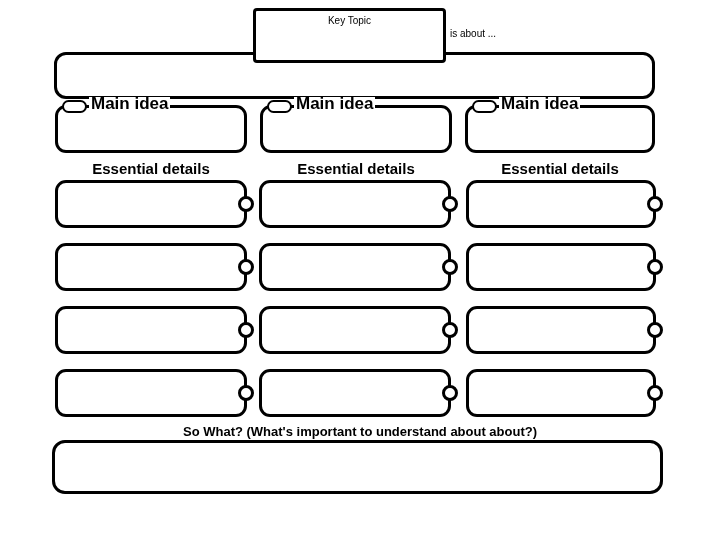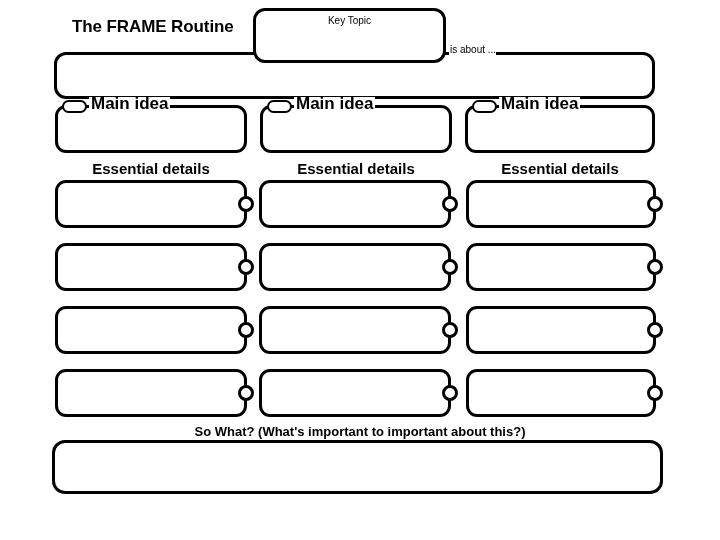--- a/index.html
+++ b/index.html
@@ -42,21 +42,21 @@
     line-height: 20px;
   }
 
   
   #key-topic-box {
     left: 253px;
     top: 8px;
     width: 193px;
     height: 55px;
     z-index: 5;
-    border-radius: 12px;
+    border-radius: 4px;
   }
   #key-topic-label {
     position: absolute;
     left: 0;
     right: 0;
     top: 4px;
     text-align: center;
     font-size: 10px;
     line-height: 12px;
   }
@@ -66,21 +66,21 @@
     left: 54px;
     top: 52px;
     width: 601px;
     height: 47px;
     z-index: 1;
     border-radius: 12px;
   }
   #is-about-label {
     position: absolute;
     left: 449px;
-    top: 44px;
+    top: 28px;
     font-size: 10px;
     line-height: 12px;
     z-index: 6;
     white-space: nowrap;
     background: #ffffff;
     padding-left: 1px;
     text-align: center;
   }
 
   
@@ -161,21 +161,20 @@
     width: 611px;
     height: 54px;
     border-radius: 13px;
   }
 </style>
 </head>
 <body>
 
 <div id="page">
 
-  <div id="title">The FRAME Routine</div>
 
   <div class="box" id="is-about-box"></div>
 
   <div class="box" id="key-topic-box">
     <div id="key-topic-label">Key Topic</div>
   </div>
 
   <div id="is-about-label">is about ...</div>
 
   <div class="box main-idea-box" style="left:55px; width:192px;">
@@ -228,16 +227,16 @@
   <div class="box detail-box" style="left:466px; width:190px; top:243px;">
     <span class="detail-nub"></span>
   </div>
   <div class="box detail-box" style="left:466px; width:190px; top:306px;">
     <span class="detail-nub"></span>
   </div>
   <div class="box detail-box" style="left:466px; width:190px; top:369px;">
     <span class="detail-nub"></span>
   </div>
 
-  <div id="so-what-label">So What? (What's important to important about this?)</div>
+  <div id="so-what-label">So What? (What's important to understand about about?)</div>
   <div class="box" id="so-what-box"></div>
 
 </div>
 
 </body></html>

